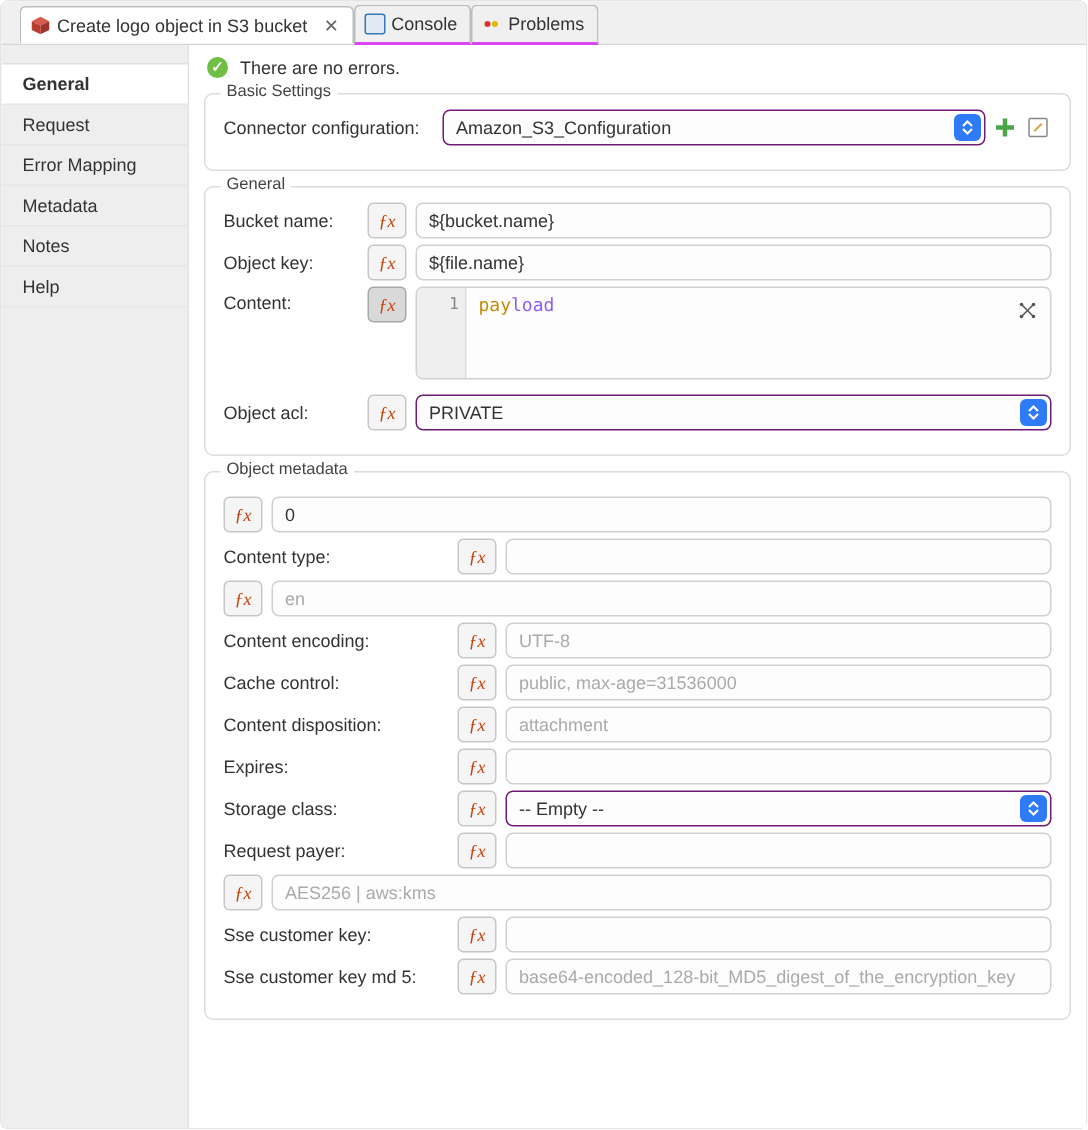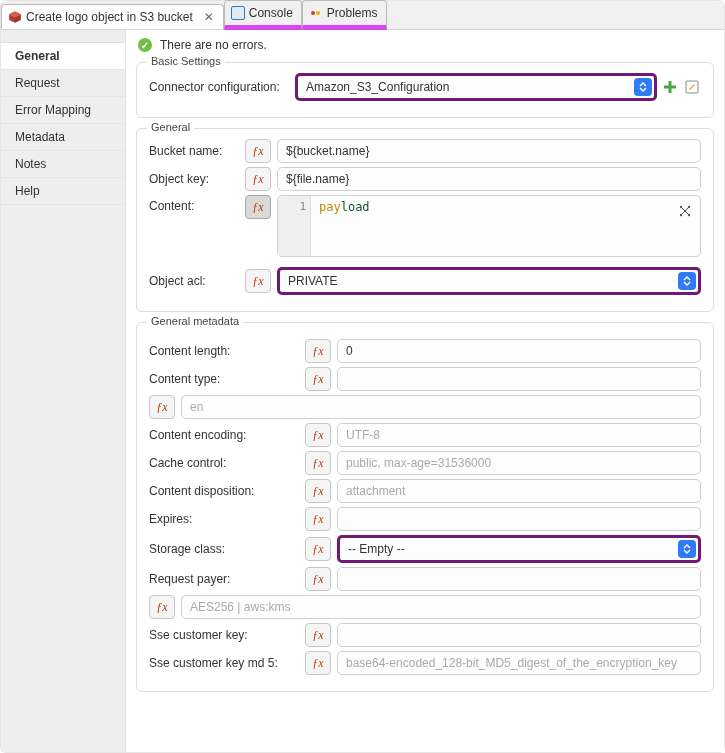--- a/index.html
+++ b/index.html
@@ -17,39 +17,39 @@
     width: 723px; height: 751px;
     display: flex; flex-direction: column;
     background: #fff;
   }
   .tabbar {
     height: 28px;
     background: #f0f0f0;
     border-bottom: 1px solid #d6d6d6;
     border-top-left-radius: 6px; border-top-right-radius: 6px;
     display: flex; align-items: flex-end;
-    padding-left: 0;
+    padding-left: 12px;
     gap: 0;
   }
   .tab {
     height: 24px;
     background: #fff;
     border: 1px solid #bcbcbc;
     border-bottom: none;
     border-top-left-radius: 4px; border-top-right-radius: 4px;
     padding: 0 8px 0 6px;
     display: flex; align-items: center;
     gap: 4px;
     font-size: 12px;
     cursor: default;
     margin-right: 0px;
   }
   .tab.inactive {
     background: #f0f0f0;
-    border-bottom: 5px solid #d946ef;
+    border-bottom: 2px solid #d946ef;
     margin-bottom: -1px;
   }
   .tab.active {
     background: #fff;
     position: relative;
     z-index: 2;
   }
   .tab .close {
     margin-left: 6px;
     font-size: 12px;
@@ -137,21 +137,21 @@
   .label {
     width: 160px; min-width:160px;
     padding-top: 4px; padding-bottom:4px;
     color:#333;
   }
   .basic .label { width: 140px; min-width:140px; }
   .general .label { width: 90px; min-width:90px; }
   .select-like {
     flex:1;
     height: 22px;
-    border: 3px solid #701a75;
+    border: 1px solid #701a75;
     border-radius: 5px;
     display:flex; align-items:center;
     padding: 0 24px 0 8px;
     background: #fdfdfd;
     position:relative;
     font-size:12px;
   }
   .select-caret {
     position:absolute; right:2px; top:2px;
     width:18px; height:18px; border-radius:4px;
@@ -206,21 +206,21 @@
   .gutter {
     width:24px; background:#efefef; border-right:1px solid #e0e0e0;
     font-family: monospace; font-size:11px; color:#888;
     padding:4px 4px; text-align:right;
   }
   .code {
     flex:1; font-family: Menlo, monospace; font-size:12px;
     padding:4px 8px; color:#c48a00;
   }
   .code .kw1 { color:#c48a00; }
-  .code .kw2 { color:#14532d; }
+  .code .kw2 { color:#8b5cf6; }
   .code-btn {
     position:absolute; right:6px; top:6px;
     width:18px;height:18px;
     display:flex;align-items:center;justify-content:center;
     color:#666;
   }
   .code-btn svg{width:14px;height:14px;}
   .spacer-h { height:6px; }
 </style>
 </head>
@@ -340,28 +340,27 @@
             <span class="select-caret">
               <svg viewBox="0 0 10 10">
                   <path d="M2 4 L5 1 L8 4 M2 6 L5 9 L8 6" stroke="#fff" stroke-width="1.4" fill="none"></path>
                 </svg>
             </span>
           </div>
         </div>
       </div>
 
       <div class="group">
-        <div class="group-title">General metadata</div>
+        <div class="group-title">Object metadata</div>
 
 
         <div class="spacer-h"></div>
 
         <div id="meta-rows">
             <div class="row">
-              <div class="label" style="width: 150px; min-width: 150px;">Content length:</div>
               <div class="fx">ƒx</div>
               <input class="input" value="0" style="">
             </div>
             <div class="row">
               <div class="label" style="width: 150px; min-width: 150px;">Content type:</div>
               <div class="fx">ƒx</div>
               <input class="input" style="">
             </div>
             <div class="row">
               <div class="fx">ƒx</div>

